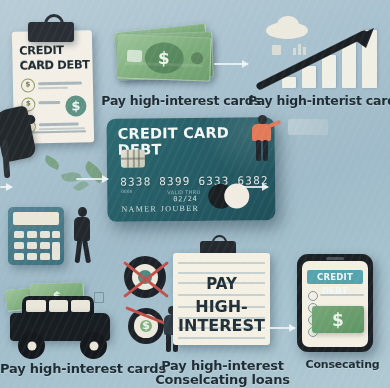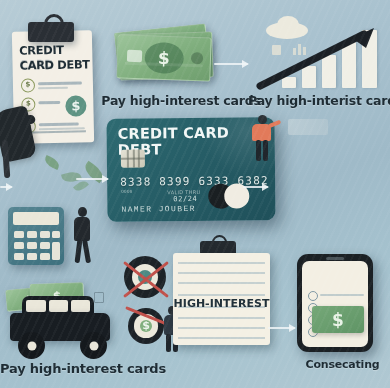--- a/index.html
+++ b/index.html
@@ -61,21 +61,21 @@
         background:radial-gradient(circle,rgba(255,255,255,.10),rgba(255,255,255,0) 70%);}
   .card-title{position:absolute;left:11px;top:7px;font-size:14.5px;font-weight:bold;color:#f2f7f6;letter-spacing:.2px;}
   .chip{position:absolute;left:14px;top:31px;width:24px;height:18px;border-radius:3px;
         background:linear-gradient(135deg,#e4e2d4,#c9c7b6);}
   .chip i{position:absolute;background:rgba(90,95,85,.5);}
   .card-num{position:absolute;left:13px;top:57px;font-family:"DejaVu Sans Mono",monospace;font-size:11px;
         color:#dfe9e7;letter-spacing:1.2px;text-shadow:0 1px 1px rgba(0,0,0,.3);}
   .card-sub{position:absolute;left:14px;top:70px;font-size:4px;color:#b7cbca;letter-spacing:.3px;}
   .card-sub2{position:absolute;left:60px;top:71px;font-size:5px;color:#9fb9ba;letter-spacing:.3px;}
   .card-exp{position:absolute;left:66px;top:77px;font-family:"DejaVu Sans Mono",monospace;font-size:7px;color:#cfe0de;letter-spacing:.6px;}
-  .card-name{position:absolute;left:14px;top:86px;font-family:Liberation Mono, monospace;font-size:8px;
+  .card-name{position:absolute;left:14px;top:86px;font-family:Liberation Serif, serif;font-size:8px;
         color:#cfdedd;letter-spacing:1.4px;}
   .mc{position:absolute;border-radius:50%;width:25px;height:25px;}
   .mc.a{right:42px;bottom:12px;background:#1a1f22;}
   .mc.b{right:26px;bottom:12px;background:#f0ece2;}
   
   .bcard{position:absolute;left:266px;top:155px;width:118px;height:74px;border-radius:7px;
         background:linear-gradient(135deg,#3e7c81,#2b646e 60%,#255964);
         box-shadow:4px 5px 12px rgba(15,35,50,.38);overflow:hidden;}
   .bstripe{position:absolute;left:0;right:0;top:6px;height:13px;background:#161b1f;}
   .bsign{position:absolute;left:11px;top:26px;width:76px;height:13px;background:#f1efe4;border-radius:2px;}
@@ -296,26 +296,30 @@
   <div class="pring"></div>
   <div class="paper">
     <div class="pline" style="top:9px;"></div>
     <div class="pline" style="top:19px;"></div>
     <div class="pline" style="top:29px;"></div>
     <div class="pline" style="top:41px;"></div>
     <div class="pline" style="top:53px;"></div>
     <div class="pline" style="top:64px;"></div>
     <div class="pline" style="top:74px;"></div>
     <div class="pline" style="top:84px;"></div>
-    <div class="ptxt" style="top:44px;font-size:11px;text-align:center;">HIGH-INTEREST</div>
-  </div>
+    <div class="ptxt" style="top:22px;font-size:15px;">PAY</div>
+    <div class="ptxt" style="top:44px;font-size:16px;text-align:center;">HIGH-INTEREST</div>
+  </div>
+  <div class="lbl" style="left:150px;top:358px;width:145px;font-size:13px;">Pay high-interest</div>
+  <div class="lbl" style="left:150px;top:372px;width:145px;font-size:13px;">Conselcating loans</div>
 
   <div class="phone">
     <div class="notch"></div>
     <div class="screen">
+      <div class="ph-hdr">CREDIT DEBT</div>
       <div class="ph-row" style="top:30px;width:56px;">
         <div class="ph-cb"></div>
         <div class="ph-ln" style="width:44px;"></div>
       </div>
       <div class="ph-row" style="top:42px;width:56px;">
         <div class="ph-cb"></div>
         <div class="ph-ln" style="width:44px;"></div>
       </div>
       <div class="ph-row" style="top:54px;width:56px;">
         <div class="ph-cb"></div>

